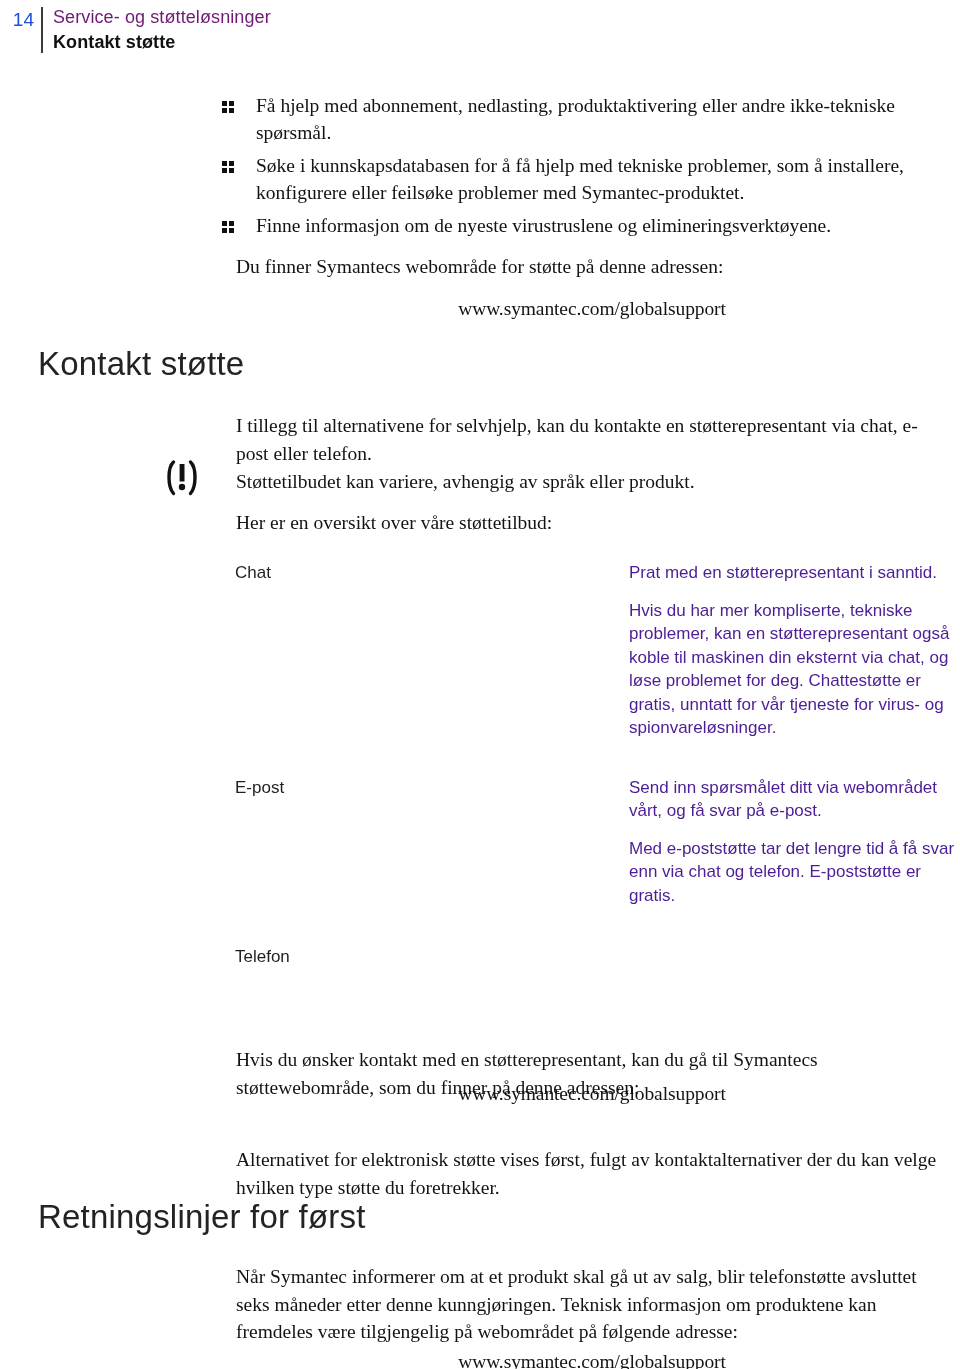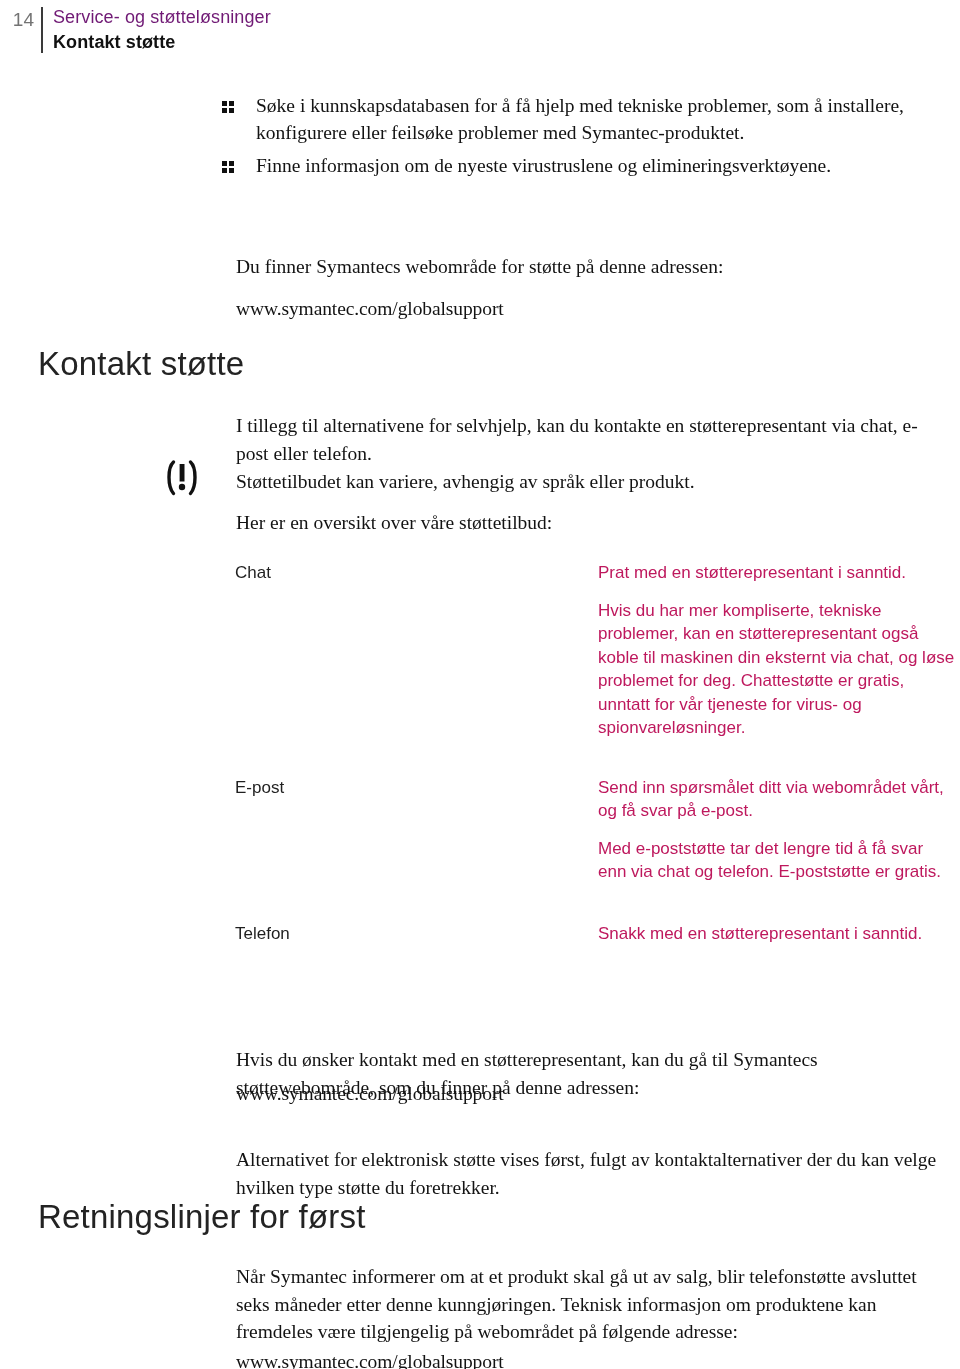--- a/index.html
+++ b/index.html
@@ -33,21 +33,21 @@
   }
   .runhead-folio {
     position: absolute;
     left: 8px;
     top: 8px;
     width: 26px;
     text-align: right;
     font-family: "Liberation Sans", sans-serif;
     font-size: 19px;
     font-weight: 300;
-    color: #737373;
+    color: #1d4ed8;
     line-height: 24px;
   }
   .runhead-rule {
     position: absolute;
     left: 41px;
     top: 7px;
     width: 2px;
     height: 46px;
     background: #3a3a3a;
   }
@@ -82,20 +82,21 @@
   }
   p.body {
     margin: 8px;
     font-family: "Liberation Serif", serif;
     font-size: 19.5px;
     line-height: 27.5px;
     color: #131313;
   }
   p.body.url {
     letter-spacing: -0.1px;
+    text-align: center;
   }
 
   
   .bullets {
     position: absolute;
     left: 222px;
     top: 92px;
     width: 734px;
   }
   .bullet-row {
@@ -168,22 +169,23 @@
     font-size: 17px;
     font-weight: 400;
     color: #1f1f1f;
     line-height: 23px;
   }
   .defdesc {
     flex: 1 1 auto;
     font-family: "Liberation Sans", sans-serif;
     font-size: 17px;
     font-weight: 400;
-    color: #be185d;
+    color: #4c1d95;
     line-height: 23.5px;
+    margin-left: 31px;
   }
   .defdesc p {
     margin: 0 0 14px 0;
   }
   .defdesc p:last-child {
     margin-bottom: 0;
   }
   .defdesc.narrow {
     max-width: 358px;
   }
@@ -197,20 +199,29 @@
     <div class="runhead-folio">14</div>
     <div class="runhead-rule"></div>
     <div class="runhead-lines">
       <div class="runhead-chapter">Service- og støtteløsninger</div>
       <div class="runhead-section">Kontakt støtte</div>
     </div>
   </div>
 
   <div class="bullets">
 
+    <div class="bullet-row">
+      <span class="bullet-glyph">
+        <i></i>
+          <i></i>
+          <i></i>
+          <i></i>
+      </span>
+      <span class="bullet-text">Få hjelp med abonnement, nedlasting, produktaktivering eller andre ikke-tekniske spørsmål.</span>
+    </div>
 
     <div class="bullet-row">
       <span class="bullet-glyph">
         <i></i>
           <i></i>
           <i></i>
           <i></i>
       </span>
       <span class="bullet-text">Søke i kunnskapsdatabasen for å få hjelp med tekniske problemer, som å installere, konfigurere eller feilsøke problemer med Symantec-produktet.</span>
     </div>
@@ -271,23 +282,20 @@
     <div class="defrow" style="margin-bottom:38px;">
       <div class="defterm">E-post</div>
       <div class="defdesc narrow">
         <p>Send inn spørsmålet ditt via webområdet vårt, og få svar på e-post.</p>
         <p>Med e-poststøtte tar det lengre tid å få svar enn via chat og telefon. E-poststøtte er gratis.</p>
       </div>
     </div>
 
     <div class="defrow" style="margin-bottom:0;">
       <div class="defterm">Telefon</div>
-      <div class="defdesc narrow">
-        <p>Snakk med en støtterepresentant i sanntid.</p>
-      </div>
     </div>
 
   </div>
 
   <div class="body-col" style="top:1038px;">
     <p class="body">Hvis du ønsker kontakt med en støtterepresentant, kan du gå til Symantecs støttewebområde, som du finner på denne adressen:</p>
   </div>
 
   <div class="body-col" style="top:1072px;">
     <p class="body url">www.symantec.com/globalsupport</p>

